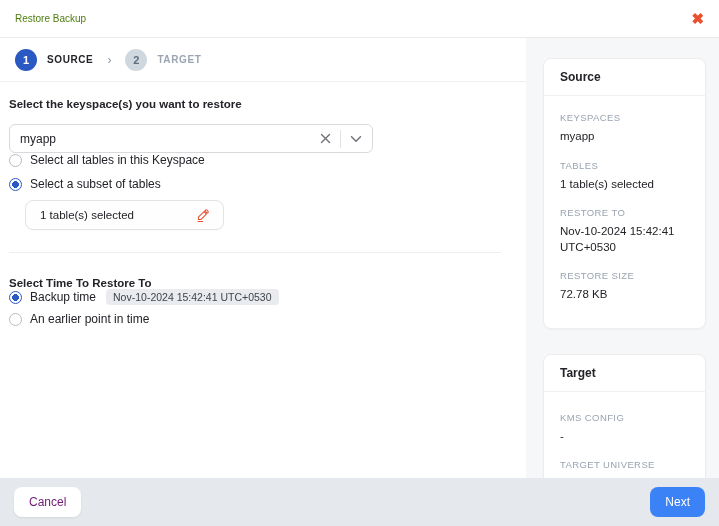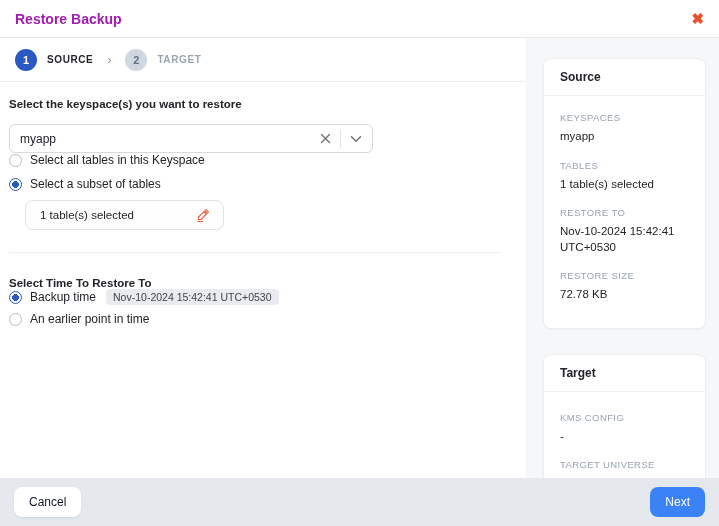--- a/index.html
+++ b/index.html
@@ -13,21 +13,21 @@
   .modal { display: flex; flex-direction: column; width: 719px; height: 526px; }
 
   
   .modal-header {
     height: 38px; flex: 0 0 38px;
     display: flex; align-items: center; justify-content: space-between;
     padding: 0 15px;
     border-bottom: 1px solid #e9e9eb;
     background: #fff;
   }
-  .modal-title { font-size: 14px; font-weight: 700; color: #a21caf; }
+  .modal-title { font-size: 10px; font-weight: 400; color: #4d7c0f; }
   .close-btn {
     color: #e8502e; font-size: 15px; font-weight: 700;
     cursor: pointer; line-height: 1; user-select: none;
   }
 
   
   .modal-body { flex: 1 1 auto; display: flex; min-height: 0; }
   .left-pane { width: 526px; flex: 0 0 526px; display: flex; flex-direction: column; background: #fff; }
 
   
@@ -132,21 +132,21 @@
     height: 48px; flex: 0 0 48px;
     background: #e5e9ed;
     display: flex; align-items: center; justify-content: space-between;
     padding: 0 14px;
   }
   .btn {
     font-family: "Liberation Sans", sans-serif;
     font-size: 12px; border: none; border-radius: 8px;
     padding: 8px 15px; cursor: pointer;
   }
-  .btn-cancel { background: #ffffff; color: #0f172a; box-shadow: 0 1px 2px rgba(0,0,0,0.08); }
+  .btn-cancel { background: #ffffff; color: #701a75; box-shadow: 0 1px 2px rgba(0,0,0,0.08); }
   .btn-next { background: #3b82f6; color: #ffffff; }
 
   svg { display: block; }
 </style>
 </head>
 <body>
 
 <div class="modal">
 
   <div class="modal-header">

